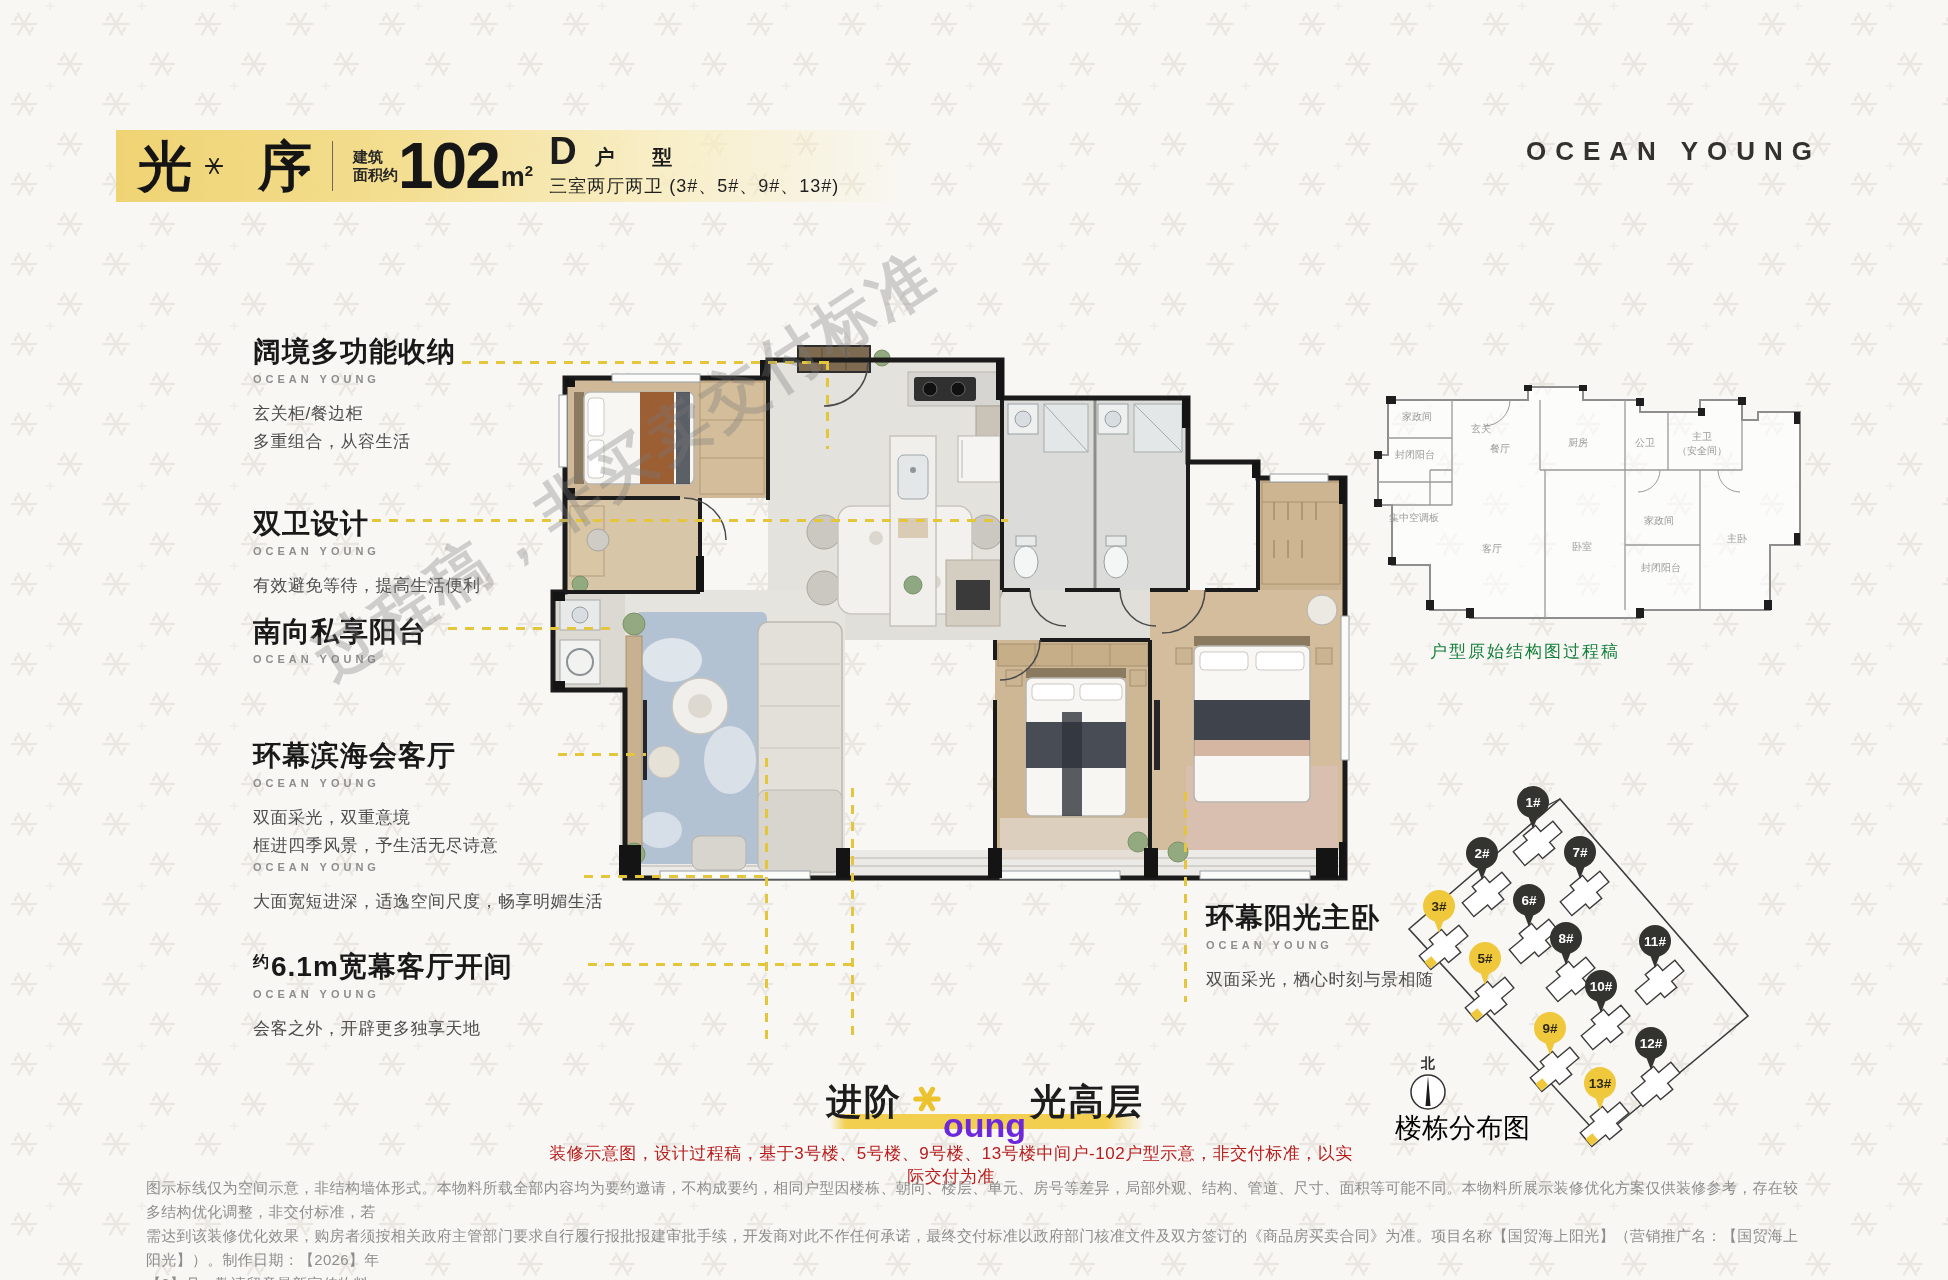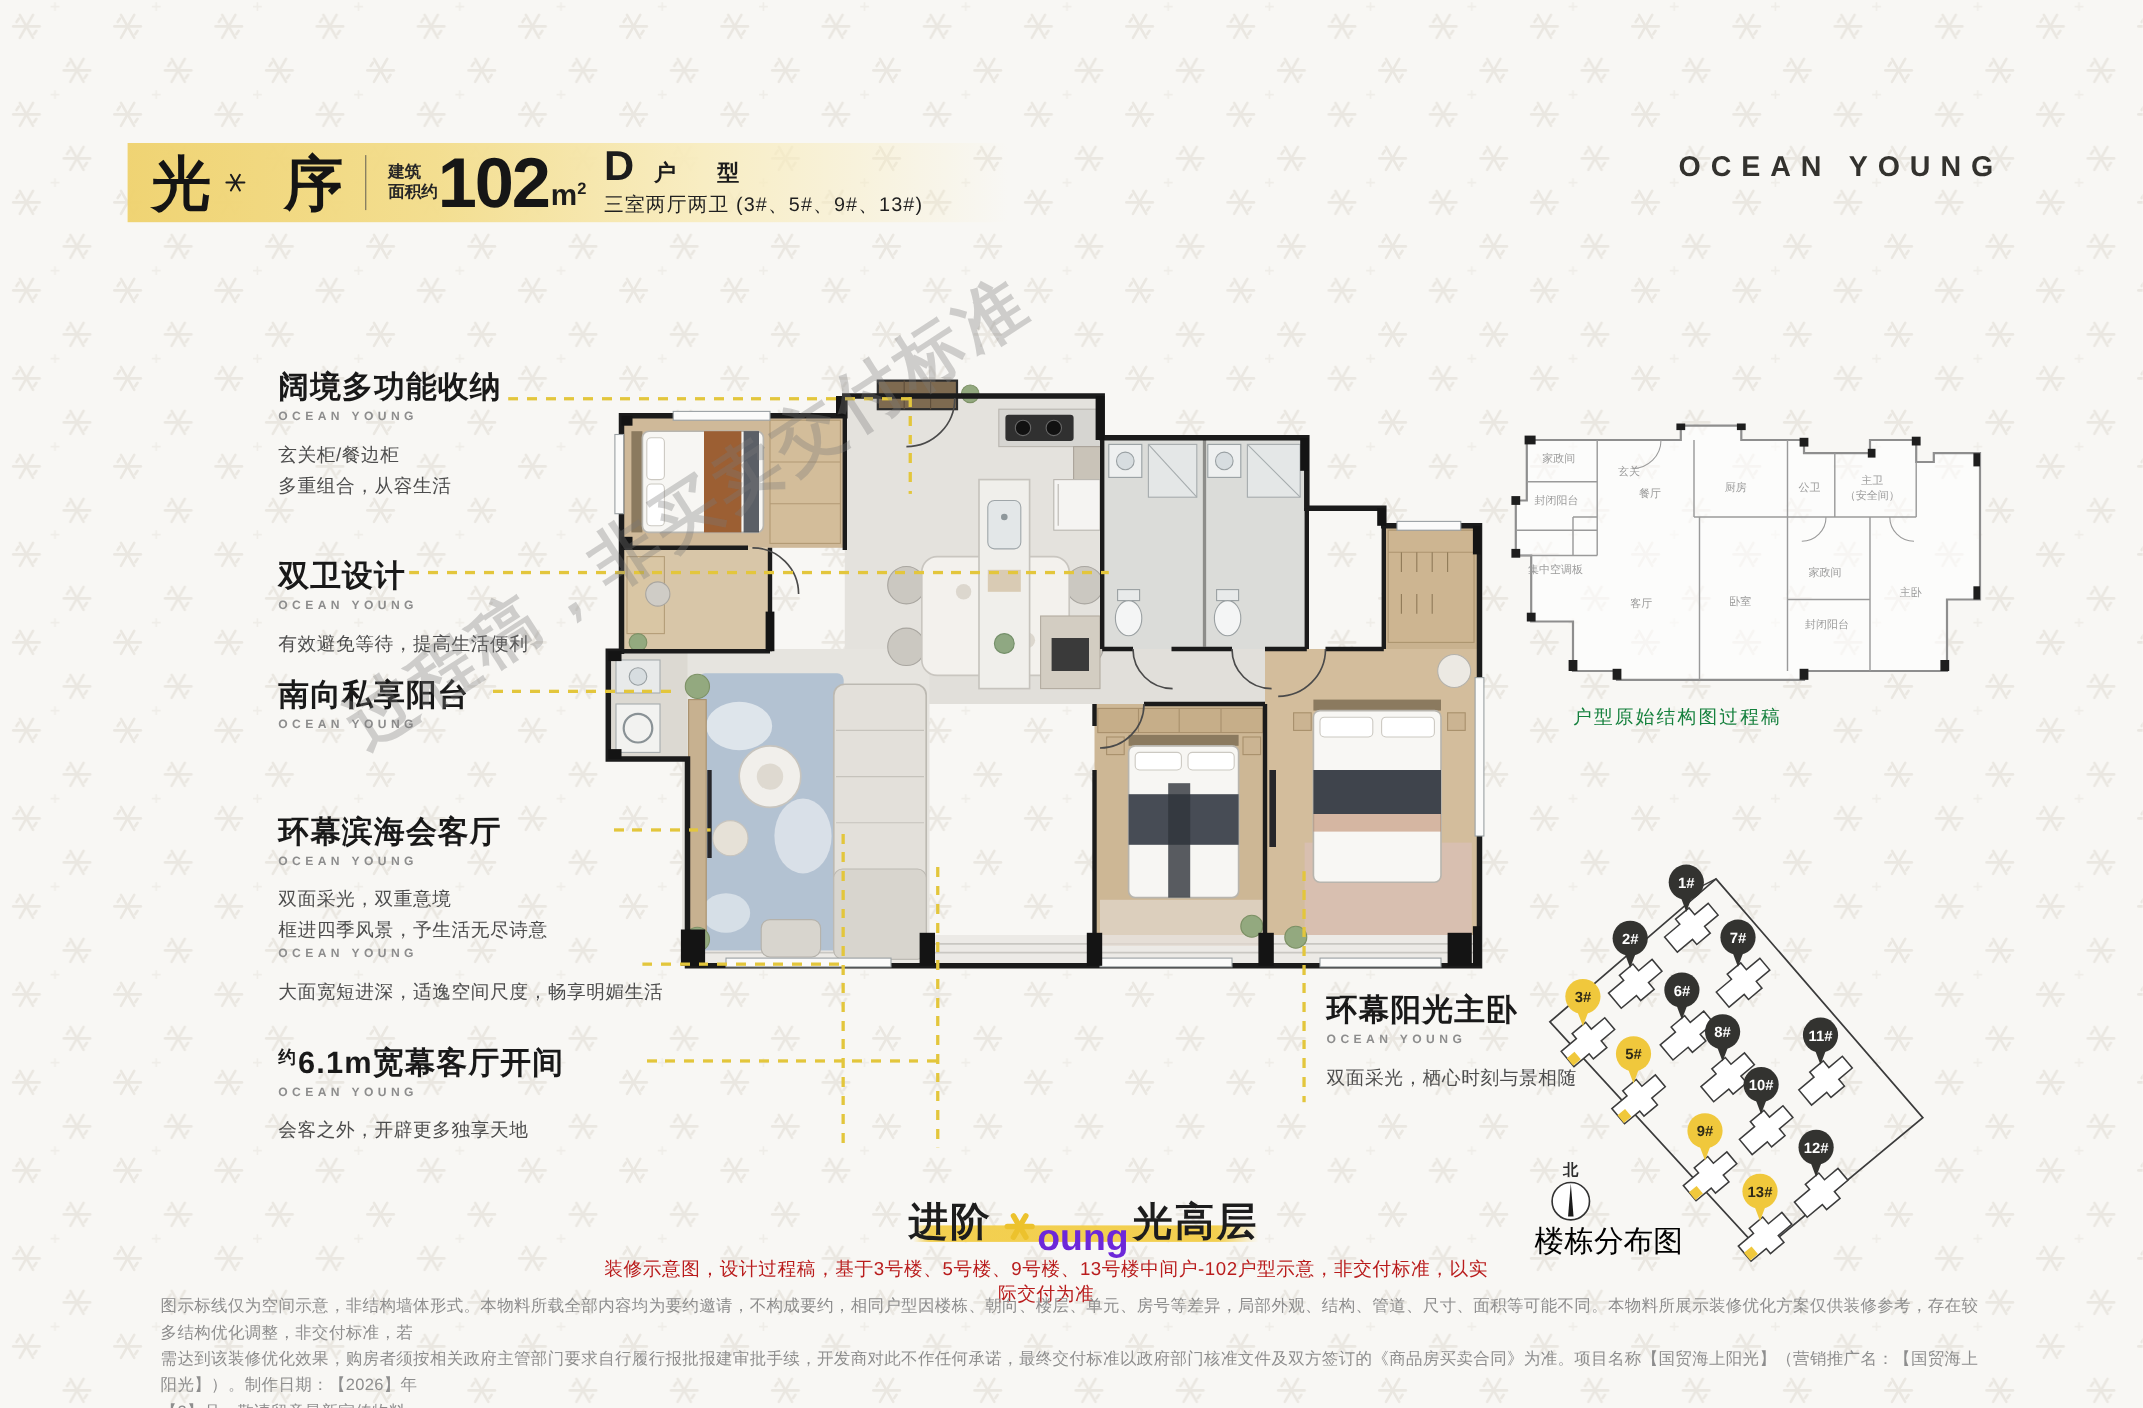--- a/index.html
+++ b/index.html
@@ -39,21 +39,21 @@
   
   .wm{position:absolute;left:235px;top:424px;width:780px;text-align:center;z-index:6;
       font-size:62px;font-weight:600;letter-spacing:4px;color:rgba(120,120,120,.33);
       transform:rotate(-33deg);white-space:nowrap;pointer-events:none;}
   
   .scap{position:absolute;left:1430px;top:640px;width:270px;font-size:17px;color:#15803d;letter-spacing:2px;z-index:2;}
   .dcap{position:absolute;left:1370px;top:1110px;width:160px;text-align:right;font-size:27px;color:#000000;z-index:2;}
   .brandbar{position:absolute;left:830px;top:1114px;width:314px;height:15px;z-index:2;
             background:linear-gradient(90deg,rgba(242,203,62,0) 0,rgba(242,203,62,.9) 5%,rgba(242,203,62,.9) 88%,rgba(242,203,62,0) 100%);}
   .brand{position:absolute;left:985px;top:1078px;transform:translateX(-50%);z-index:3;
-         display:flex;align-items:center;white-space:nowrap;}
+         display:flex;align-items:flex-start;white-space:nowrap;}
   .brand .b-cn{font-size:36px;font-weight:600;color:#1d1d1d;letter-spacing:2px;}
   .brand .b-y{font-size:34px;font-weight:800;color:#6d28d9;letter-spacing:0;margin-right:4px;margin-top:28px;}
   .brand .b-star{margin:6px 1px 0 10px;display:flex;}
   .fcap{position:absolute;left:545px;top:1142px;width:812px;text-align:center;font-size:17px;color:#b91c1c;z-index:2;letter-spacing:.5px;}
   .disc{position:absolute;left:146px;top:1176px;width:1662px;font-size:15px;line-height:24px;color:#8e8e8e;z-index:2;letter-spacing:.3px;}
   svg{display:block;}
   .abs{position:absolute;z-index:2;}
 </style>
 </head>
 <body>

